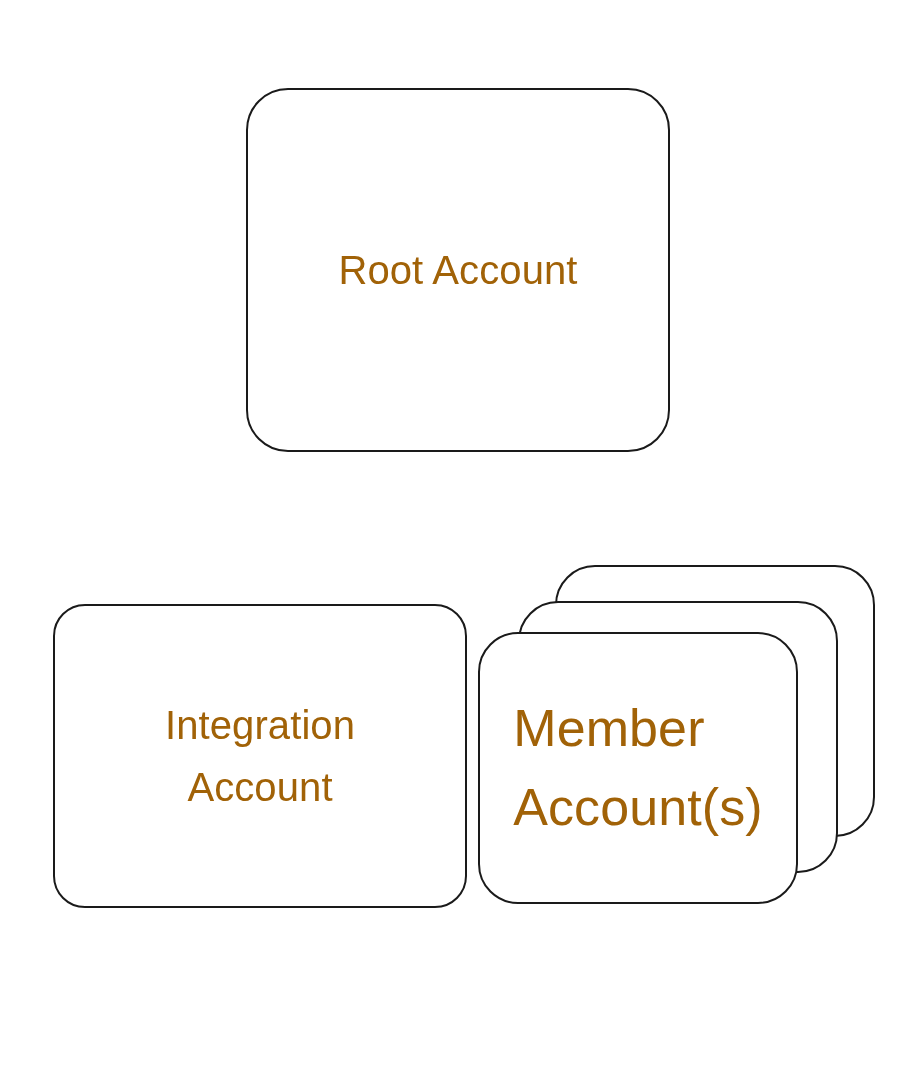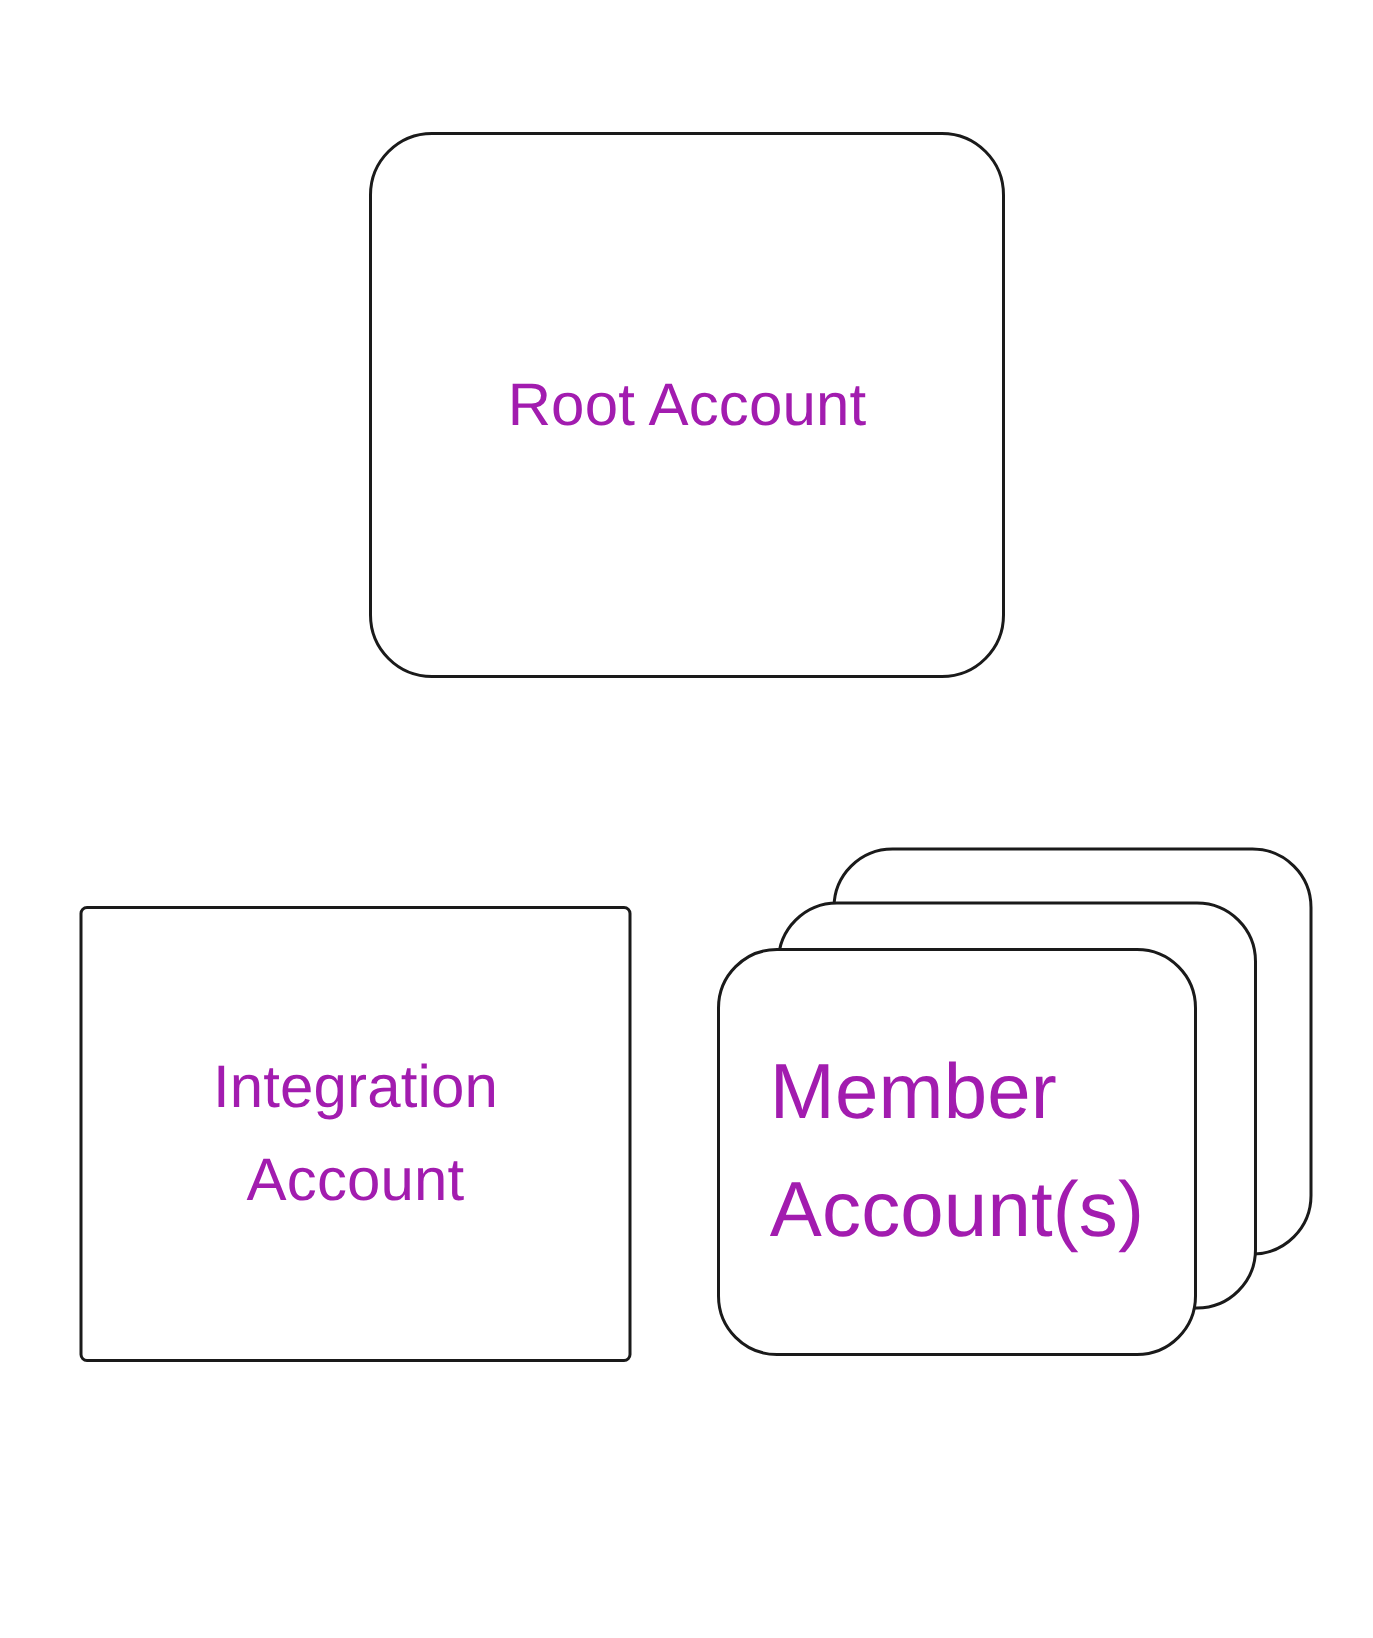--- a/index.html
+++ b/index.html
@@ -27,21 +27,21 @@
     box-sizing: border-box;
     background: #ffffff;
     border: 2px solid #1a1a1a;
     border-radius: 40px;
     display: flex;
     align-items: center;
     justify-content: center;
     text-align: center;
   }
   .node-label {
-    color: #a21caf;
+    color: #a16207;
     line-height: 1.55;
     white-space: pre-line;
     letter-spacing: 0.1px;
   }
 
   
   #node-root-account {
     left: 246px;
     top: 88px;
     width: 424px;
@@ -49,23 +49,23 @@
     border-radius: 42px;
   }
   #node-root-account .node-label {
     font-size: 40px;
   }
 
   
   #node-integration-account {
     left: 53px;
     top: 604px;
-    width: 368px;
+    width: 414px;
     height: 304px;
-    border-radius: 5px;
+    border-radius: 32px;
   }
   #node-integration-account .node-label {
     font-size: 40px;
     line-height: 1.56;
   }
 
   
   #node-member-accounts-stack {
     position: absolute;
     left: 478px;

